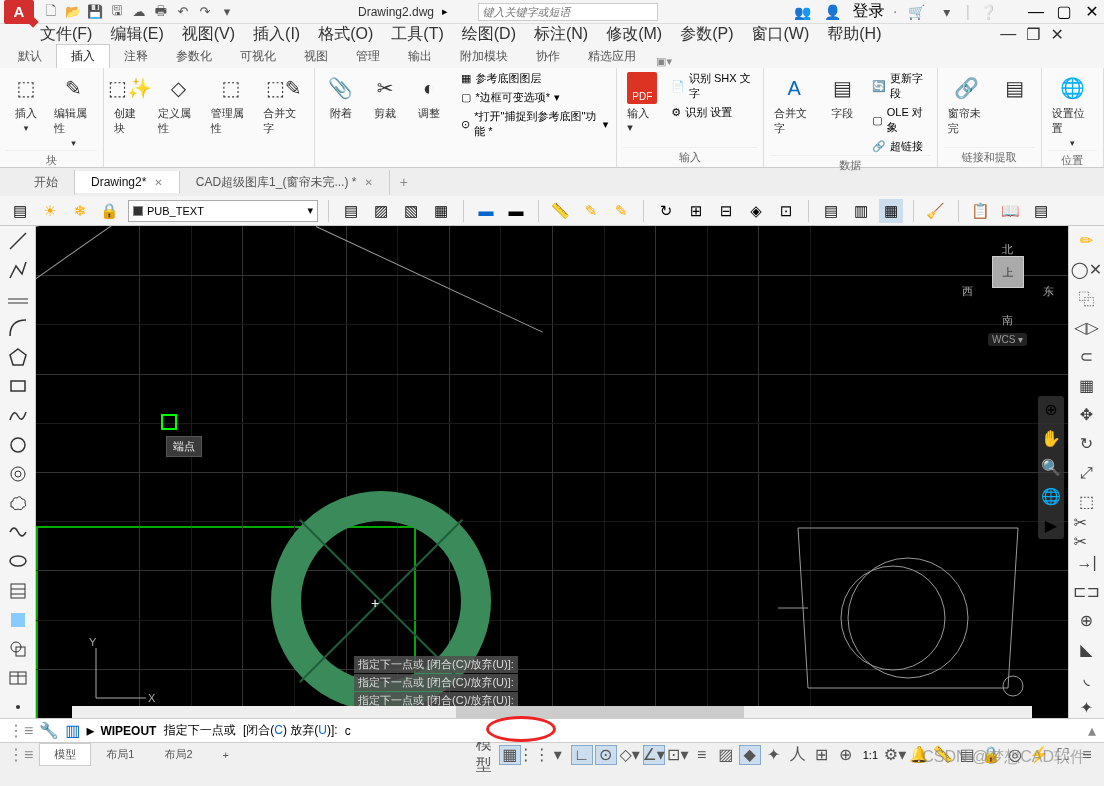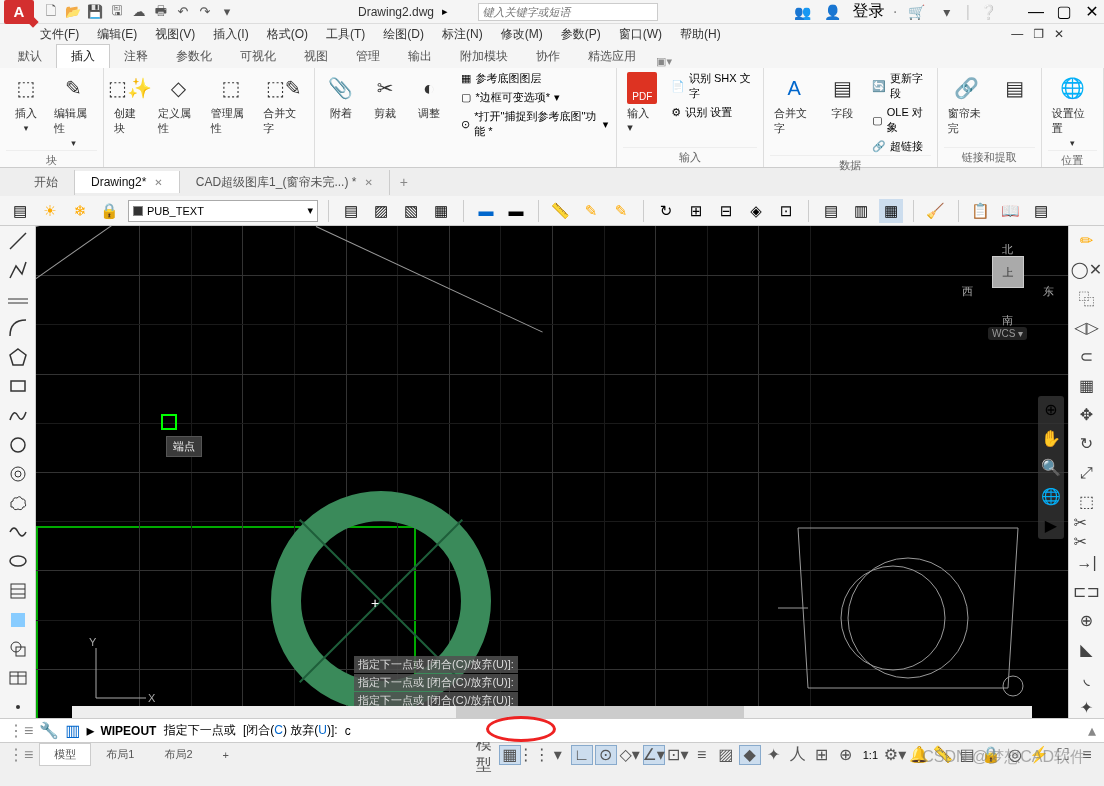--- a/index.html
+++ b/index.html
@@ -9,21 +9,21 @@
 .app-logo { width: 30px; height: 24px; background: #d32f2f; color: white; font-weight: bold; font-size: 15px; display: flex; align-items: center; justify-content: center; border-radius: 2px; margin-right: 6px; position: relative; }
 .app-logo::after { content: ''; position: absolute; bottom: -2px; right: -3px; width: 8px; height: 8px; background: #d32f2f; transform: rotate(45deg); }
 .qat-btn { width: 22px; height: 22px; display: flex; align-items: center; justify-content: center; color: #555; cursor: pointer; font-size: 13px; }
 .titlebar-title { flex: 0 0 auto; margin-left: 120px; font-size: 12px; color: #333; }
 .search-box { margin-left: 30px; width: 180px; height: 18px; border: 1px solid #ccc; font-size: 11px; padding: 0 4px; color: #888; font-style: italic; }
 .title-right { margin-left: auto; display: flex; align-items: center; gap: 8px; }
 .title-right .qat-btn { font-size: 14px; }
 .win-controls { display: flex; gap: 12px; margin-left: 20px; }
 .win-btn { width: 16px; height: 16px; display: flex; align-items: center; justify-content: center; cursor: pointer; }
 
-.menubar { height: 20px; background: #f5f5f5; display: flex; align-items: center; padding: 0 40px; gap: 18px; font-size: 12px; color: #333; }
+.menubar { height: 20px; background: #f5f5f5; display: flex; align-items: center; padding: 0 40px; gap: 18px; font-size: 16px; color: #333; }
 .menu-item { cursor: pointer; }
 
 .ribbon-tabs { height: 24px; background: #f5f5f5; display: flex; align-items: flex-end; padding-left: 4px; }
 .ribbon-tab { padding: 3px 14px; font-size: 12px; color: #555; cursor: pointer; }
 .ribbon-tab.active { background: #fff; border: 1px solid #ccc; border-bottom: none; color: #111; }
 
 .ribbon { height: 100px; background: #fafafa; border-bottom: 1px solid #ccc; display: flex; }
 .panel { border-right: 1px solid #ddd; display: flex; flex-direction: column; padding: 2px 6px 0; }
 .panel-body { flex: 1; display: flex; align-items: flex-start; gap: 4px; }
 .panel-label { text-align: center; font-size: 11px; color: #666; padding: 2px 0; border-top: 1px solid #eee; }
@@ -480,21 +480,21 @@
       <line x1="10" y1="60" x2="60" y2="60" stroke="#aaa"></line>
         <text x="62" y="64" fill="#aaa" font-size="11">X</text>
     </svg>
 
     <div class="nav-cube">
       <div class="dir" style="top:-4px;left:34px">北</div>
       <div class="dir" style="top:38px;left:-6px">西</div>
       <div class="dir" style="top:38px;right:-6px">东</div>
       <div class="face">上</div>
       <div class="dir" style="bottom:18px;left:34px">南</div>
-      <div class="wcs-tag" style="bottom:6px;left:20px">WCS ▾</div>
+      <div class="wcs-tag" style="bottom:0;left:20px">WCS ▾</div>
     </div>
 
     <div style="position:absolute;right:4px;top:170px;width:26px;background:rgba(60,60,60,0.7);padding:4px 0;display:flex;flex-direction:column;align-items:center;gap:10px;border-radius:3px">
       <span>⊕</span>
       <span>✋</span>
       <span>🔍</span>
       <span>🌐</span>
       <span>▶</span>
     </div>
     <div class="scroll-h">

